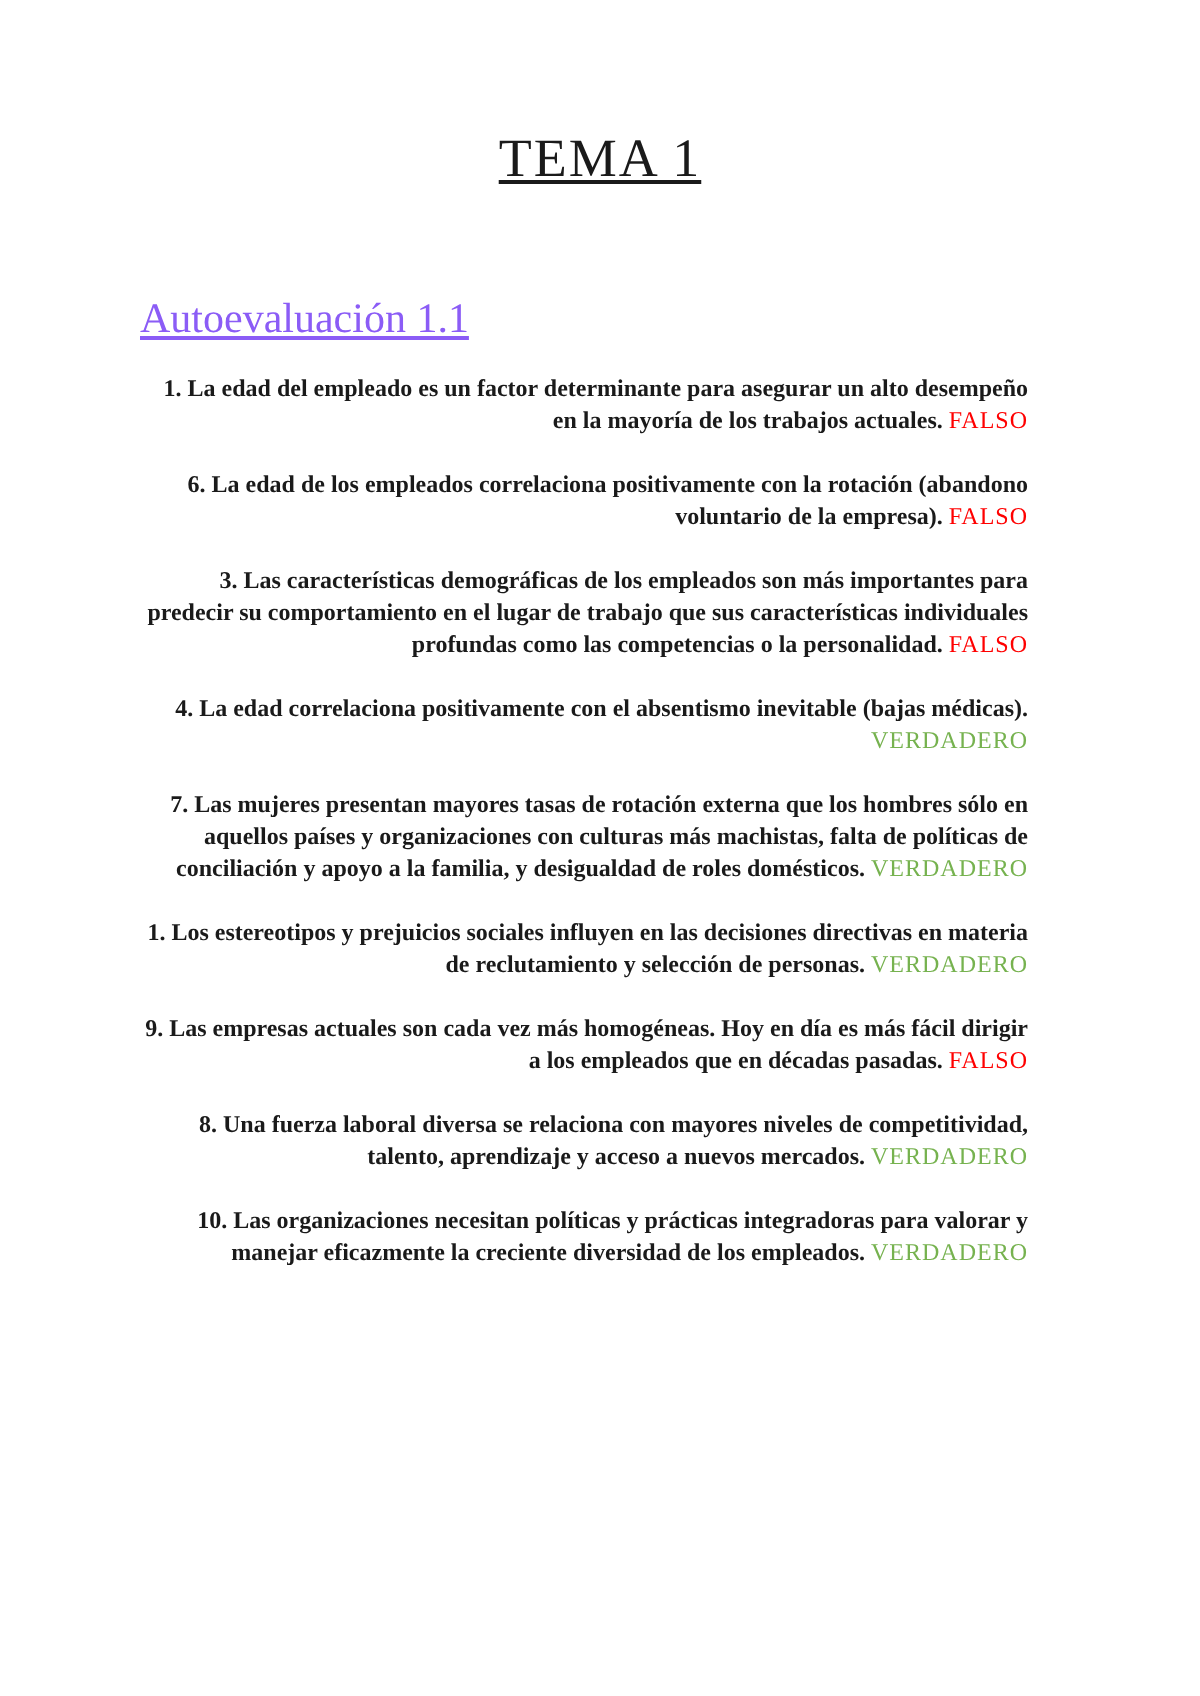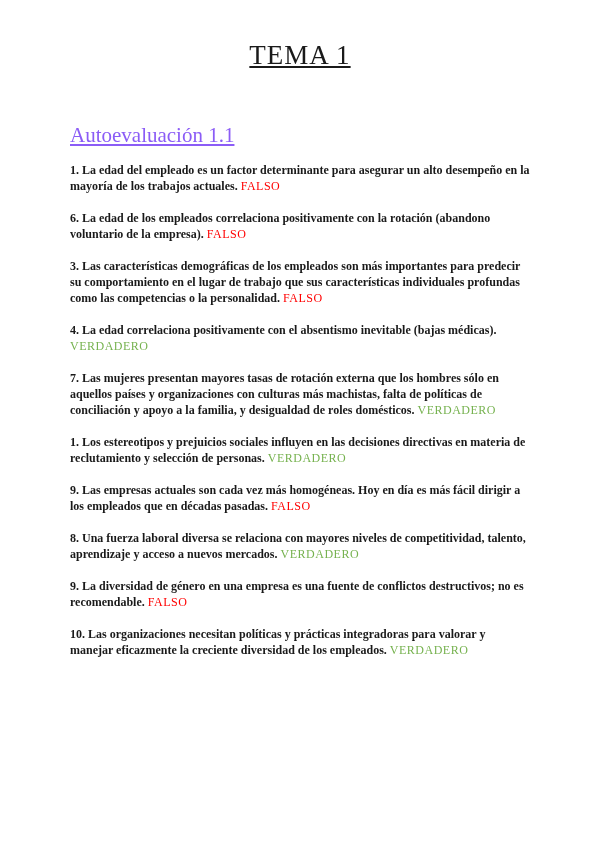--- a/index.html
+++ b/index.html
@@ -5,21 +5,21 @@
   html, body {
     margin: 0;
     padding: 0;
     background: #ffffff;
   }
   .page {
     width: 600px;
     height: 684px;
     background: #ffffff;
     box-sizing: border-box;
-    padding: 40px 70px 0 70px;
+    padding: 64px 70px 0 70px;
     font-family: "Liberation Serif", "DejaVu Serif", serif;
     color: #1a1a1a;
     overflow: hidden;
   }
   .doc-title {
     margin: 0;
     font-size: 27px;
     font-weight: normal;
     text-align: center;
     text-decoration: underline;
@@ -30,26 +30,26 @@
     margin: 52px 0 0 0;
     font-size: 21px;
     font-weight: normal;
     text-decoration: underline;
     color: #8b5cf6;
   }
   .question-list {
     margin-top: 14px;
   }
   .question {
-    margin: 0 0 16px 0;
+    margin: 0 16px 16px 0;
     font-size: 12px;
     line-height: 16px;
     font-weight: bold;
     color: #1a1a1a;
-    text-align: left;
+    text-align: right;
   }
   .answer {
     font-weight: normal;
     letter-spacing: 0.5px;
   }
 </style>
 </head>
 <body>
 
 <div class="page">
@@ -57,16 +57,15 @@
   <h2 class="section-heading">Autoevaluación 1.1</h2>
   <div class="question-list">
       <p class="question"><span>1. La edad del empleado es un factor determinante para asegurar un alto desempeño en la mayoría de los trabajos actuales. </span><span class="answer" style="color: rgb(255, 0, 0);">FALSO</span></p>
       <p class="question"><span>6. La edad de los empleados correlaciona positivamente con la rotación (abandono voluntario de la empresa). </span><span class="answer" style="color: rgb(255, 0, 0);">FALSO</span></p>
       <p class="question"><span>3. Las características demográficas de los empleados son más importantes para predecir su comportamiento en el lugar de trabajo que sus características individuales profundas como las competencias o la personalidad. </span><span class="answer" style="color: rgb(255, 0, 0);">FALSO</span></p>
       <p class="question"><span>4. La edad correlaciona positivamente con el absentismo inevitable (bajas médicas). </span><span class="answer" style="color: rgb(118, 178, 79);">VERDADERO</span></p>
       <p class="question"><span>7. Las mujeres presentan mayores tasas de rotación externa que los hombres sólo en aquellos países y organizaciones con culturas más machistas, falta de políticas de conciliación y apoyo a la familia, y desigualdad de roles domésticos. </span><span class="answer" style="color: rgb(118, 178, 79);">VERDADERO</span></p>
       <p class="question"><span>1. Los estereotipos y prejuicios sociales influyen en las decisiones directivas en materia de reclutamiento y selección de personas. </span><span class="answer" style="color: rgb(118, 178, 79);">VERDADERO</span></p>
       <p class="question"><span>9. Las empresas actuales son cada vez más homogéneas. Hoy en día es más fácil dirigir a los empleados que en décadas pasadas. </span><span class="answer" style="color: rgb(255, 0, 0);">FALSO</span></p>
       <p class="question"><span>8. Una fuerza laboral diversa se relaciona con mayores niveles de competitividad, talento, aprendizaje y acceso a nuevos mercados. </span><span class="answer" style="color: rgb(118, 178, 79);">VERDADERO</span></p>
-      <p class="question"><span>9. La diversidad de género en una empresa es una fuente de conflictos destructivos; no es recomendable. </span><span class="answer" style="color: rgb(255, 0, 0);">FALSO</span></p>
       <p class="question"><span>10. Las organizaciones necesitan políticas y prácticas integradoras para valorar y manejar eficazmente la creciente diversidad de los empleados. </span><span class="answer" style="color: rgb(118, 178, 79);">VERDADERO</span></p>
     </div>
 </div>
 
 </body></html>

